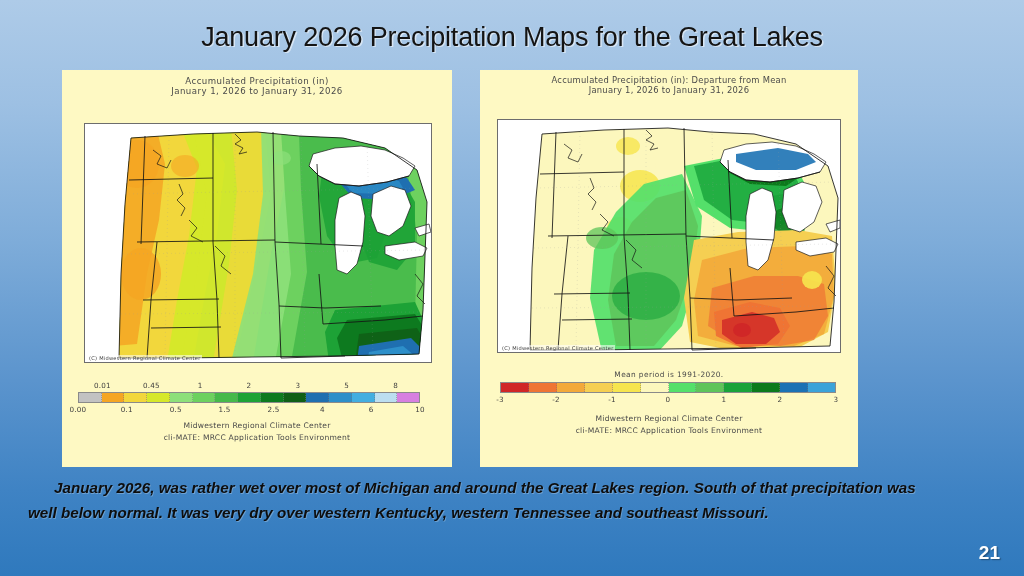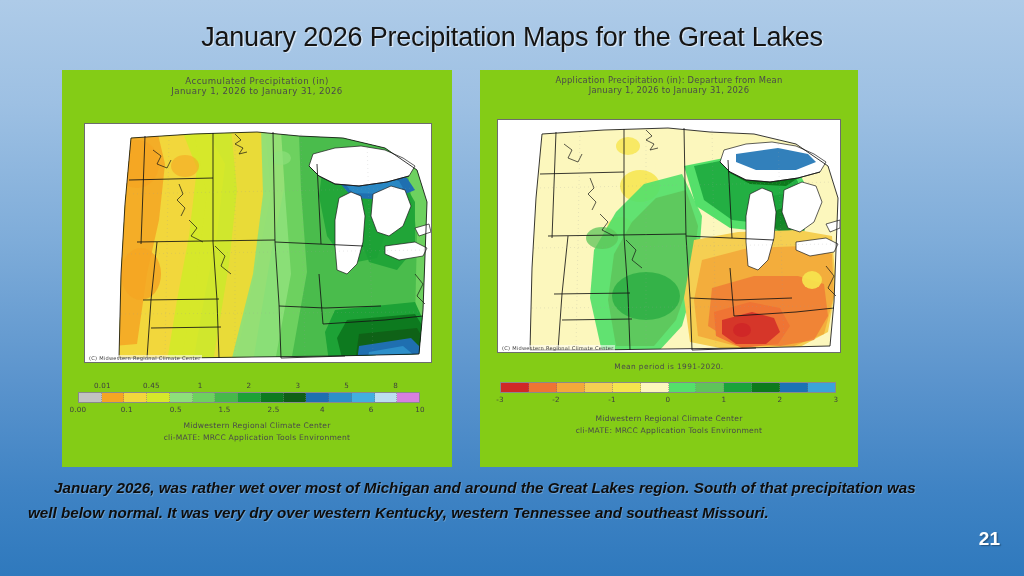--- a/index.html
+++ b/index.html
@@ -16,21 +16,21 @@
     position:absolute;left:0;top:10px;width:1024px;text-align:center;
     font-family:"Liberation Sans",sans-serif;
     font-size:27px;font-weight:400;color:#141414;
     letter-spacing:-0.2px;
     text-shadow:1.4px 1.4px 0 rgba(255,255,255,.55);
     white-space:nowrap;
   }
 
   
   .panel{
-    position:absolute;background:#84cc16;
+    position:absolute;background:#fef9c3;
   }
   #panel-left{left:62px;top:58px;width:390px;height:397px;}
   #panel-right{left:480px;top:58px;width:378px;height:397px;}
 
   .fig{position:absolute;inset:0;}
   .fig-title{
     position:absolute;left:0;width:100%;text-align:center;
     font-family:"DejaVu Sans",sans-serif;
     color:#4a4a4a;line-height:1.18;white-space:nowrap;
   }
@@ -53,21 +53,21 @@
     font-family:"DejaVu Sans",sans-serif;
     font-size:5.1px;color:#3a3a3a;letter-spacing:.25px;
     background:rgba(255,255,255,.55);padding:0 1px;white-space:nowrap;
   }
 
   .meanperiod{
     position:absolute;left:0;width:100%;text-align:center;
     font-family:"DejaVu Sans",sans-serif;
     font-size:7.4px;color:#4a4a4a;letter-spacing:.4px;white-space:nowrap;
   }
-  #meanperiod{top:292px;text-align:center;}
+  #meanperiod{top:300px;text-align:center;}
 
   
   .cbar-wrap{position:absolute;}
   #cbar-left{left:16px;top:309px;width:342px;height:40px;}
   #cbar-right{left:20px;top:302px;width:336px;height:36px;}
 
   .cbar{
     position:absolute;left:0;display:flex;
     border:1px solid #8a8a8a;box-sizing:border-box;
   }
@@ -101,21 +101,21 @@
   .caption{
     position:absolute;left:28px;top:464px;width:900px;
     font-family:"Liberation Sans",sans-serif;
     font-size:15.2px;font-weight:bold;font-style:italic;
     color:#0d0d0d;line-height:1.62;text-indent:26px;
     text-shadow:.8px .8px 0 rgba(255,255,255,.25);
   }
 
   
   .pagenum{
-    position:absolute;right:24px;bottom:26px;
+    position:absolute;right:24px;bottom:12px;
     font-family:"Liberation Sans",sans-serif;
     font-size:19px;font-weight:bold;color:#ffffff;
     text-shadow:1.3px 1.3px 1.4px rgba(0,0,0,.35);
   }
 </style>
 </head>
 <body>
 
 <div class="slide">
 
@@ -284,21 +284,21 @@
         <span>Midwestern Regional Climate Center</span>
         <span>cli-MATE: MRCC Application Tools Environment</span>
       </div>
     </div>
   </div>
 
   <div class="panel" id="panel-right">
     <div class="fig">
 
       <div class="fig-title" id="fig-title-right">
-        <span>Application Precipitation (in): Departure from Mean</span>
+        <span>Accumulated Precipitation (in): Departure from Mean</span>
         <span class="l2">January 1, 2026 to January 31, 2026</span>
       </div>
 
       <div class="mapbox" id="map-right">
         <svg class="mapsvg" viewBox="0 0 342 232" preserveAspectRatio="none">
           <defs>
             <clipPath id="clipRegionR">
               <path d="M44,14 L106,10 L170,8 L212,12 L256,14 L298,24 L330,46 L340,78 L338,130
                        L336,182 L332,226 L248,228 L166,229 L94,230 L32,230 L34,148 L38,78 Z"></path>
             </clipPath>

